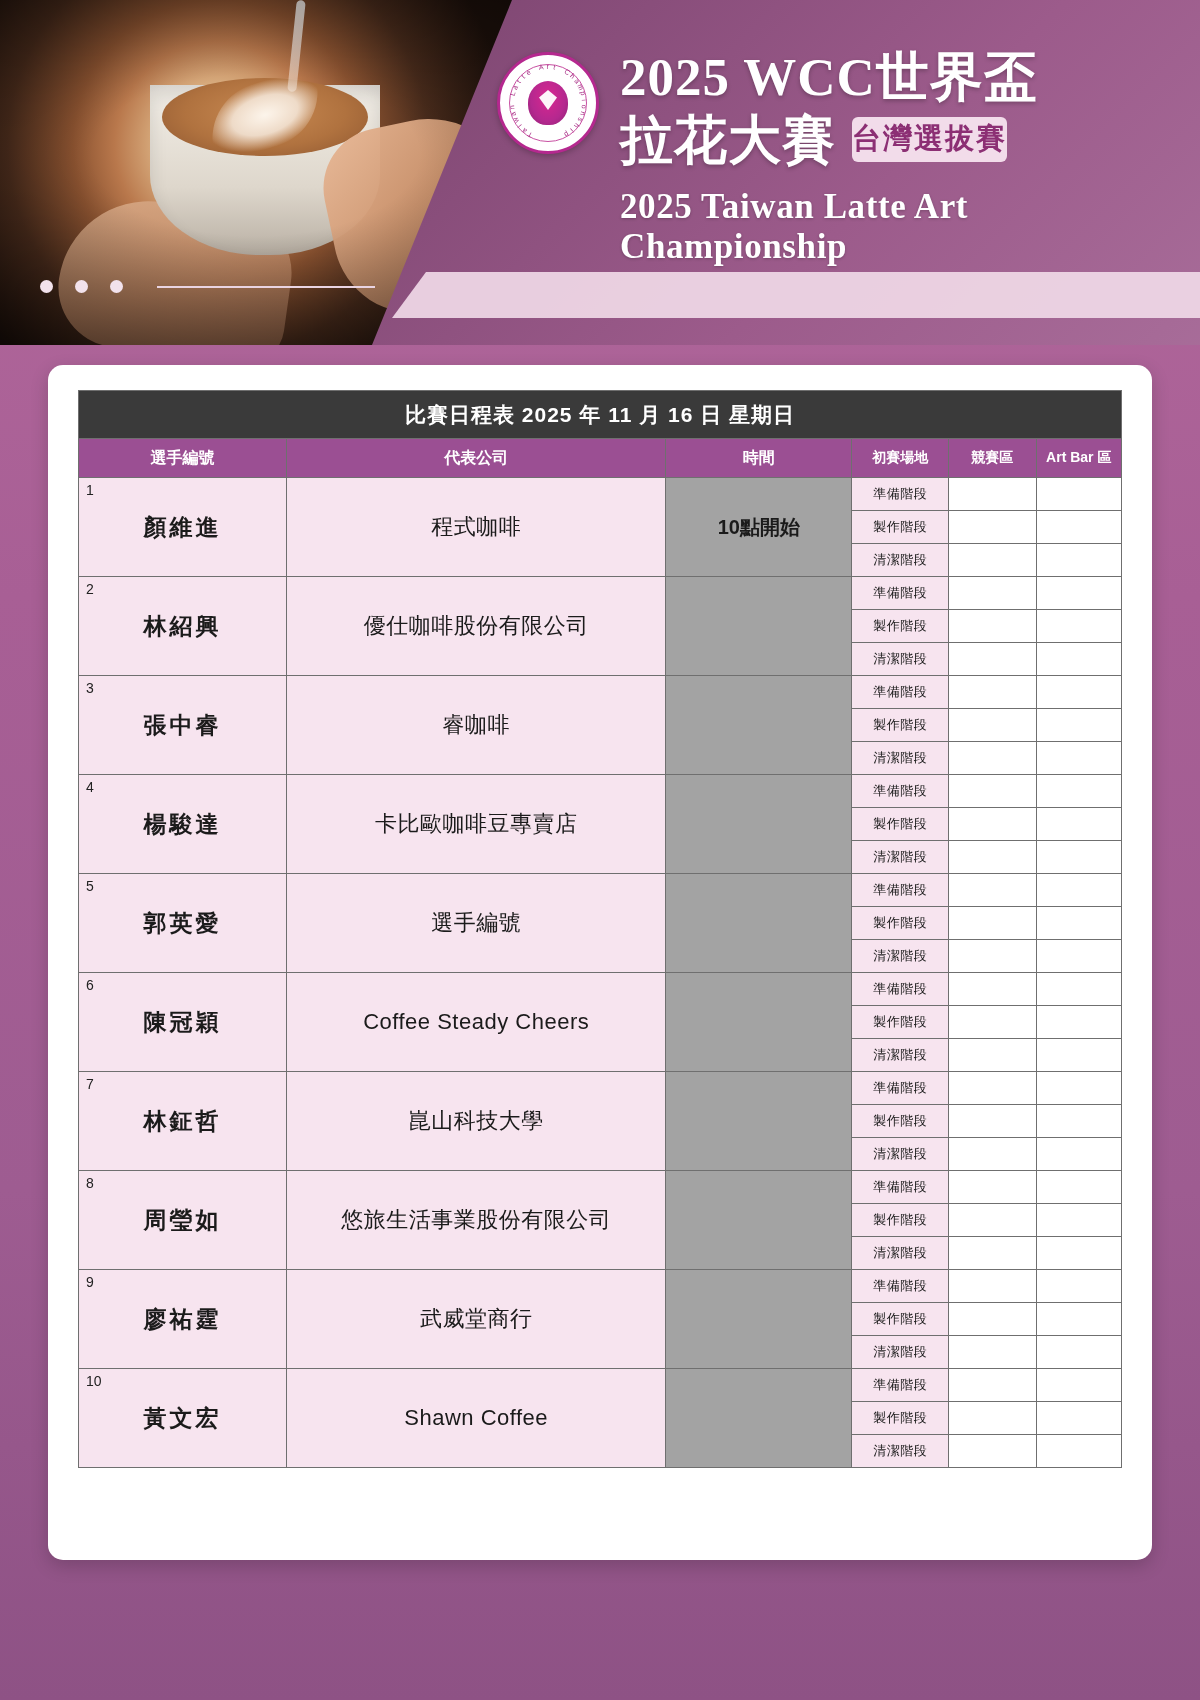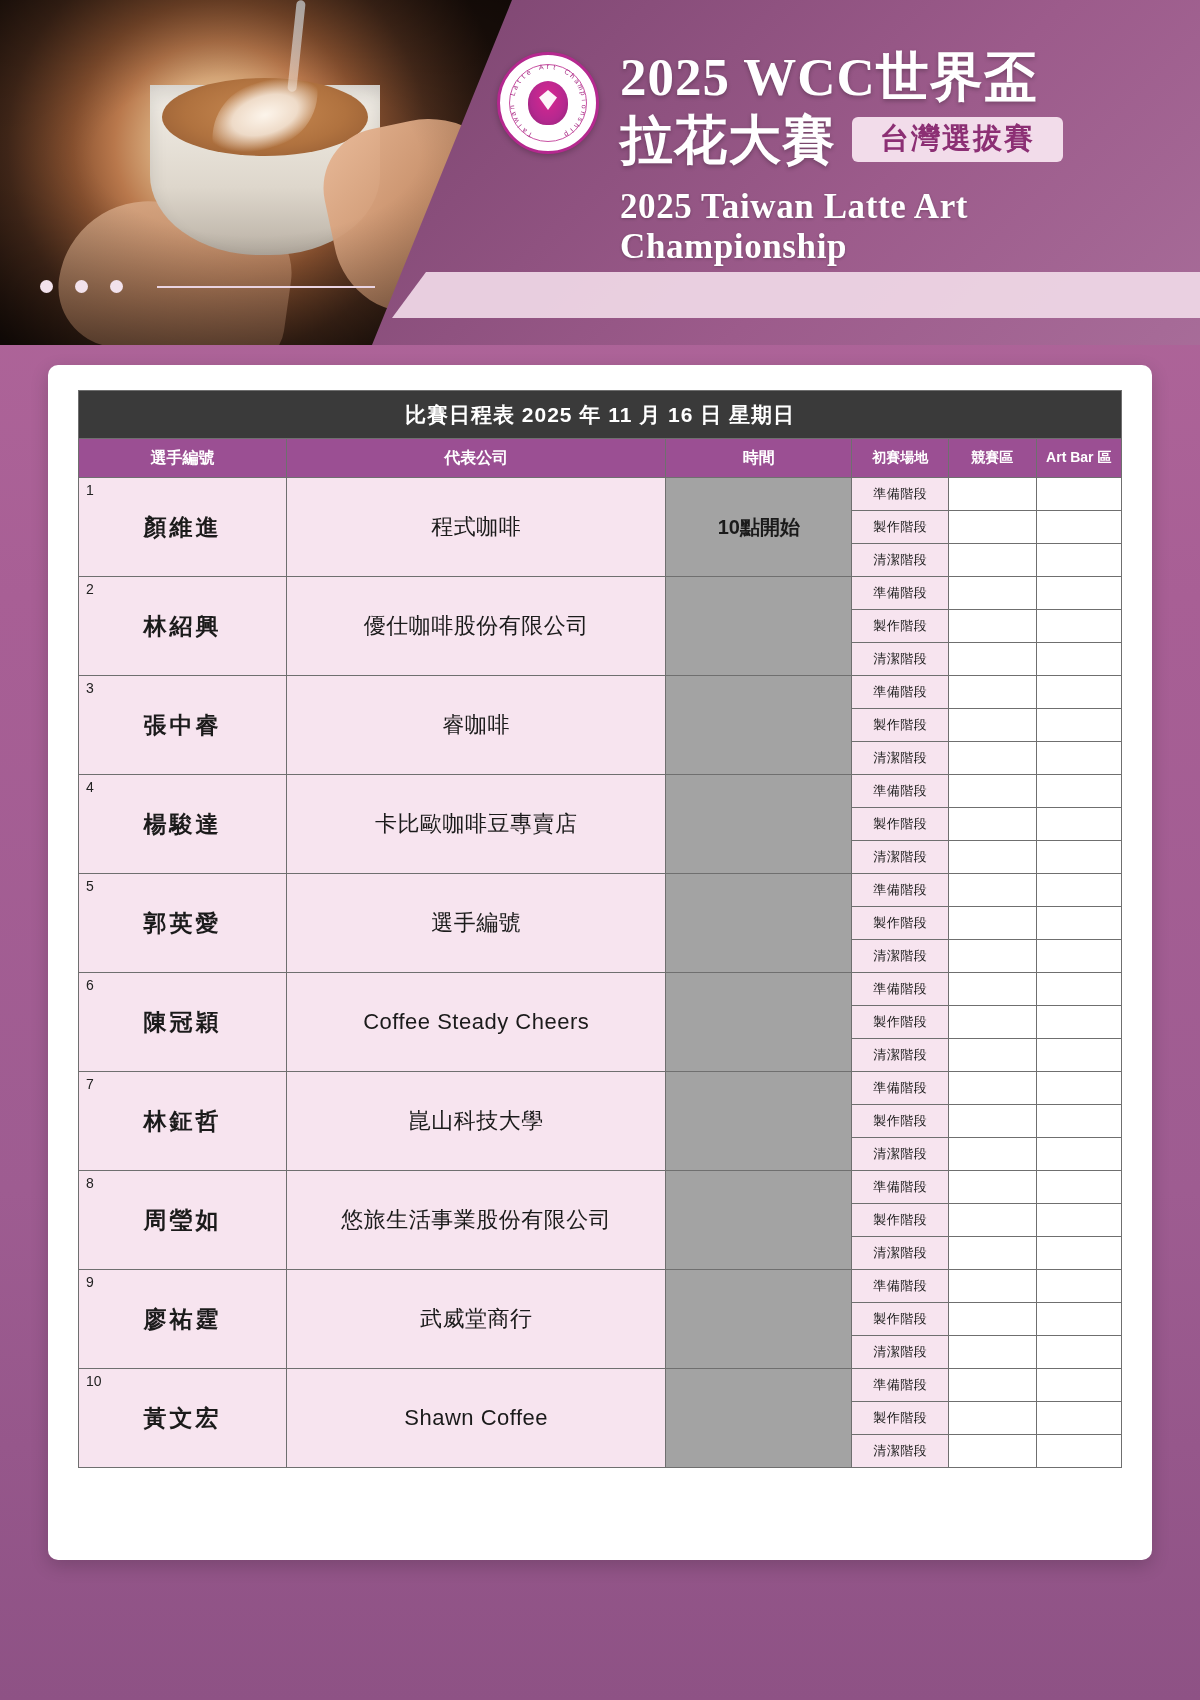--- a/index.html
+++ b/index.html
@@ -195,42 +195,42 @@
     gap: 16px;
   }
   .pill {
     display: inline-block;
     background: #f2dcea;
     color: #8c2f74;
     font-family: "Liberation Serif", serif;
     font-weight: bold;
     font-size: 29px;
     letter-spacing: 2px;
-    padding: 7px 28px 9px;
+    padding: 7px 0 9px;
     border-radius: 6px;
     line-height: 1;
   }
   .title-en {
     margin-top: 16px;
     color: #ffffff;
     font-family: "Liberation Serif", serif;
     font-weight: bold;
     font-size: 35px;
     letter-spacing: .6px;
     text-shadow: 0 1px 3px rgba(0,0,0,.25);
   }
 
   
   .card {
     position: absolute;
     left: 48px; top: 365px;
     width: 1104px;
     height: 1195px;
     background: #ffffff;
-    border-radius: 10px;
+    border-radius: 15px;
     box-shadow: 0 6px 18px rgba(0,0,0,.18);
   }
 
   table.schedule {
     position: absolute;
     left: 30px; top: 25px;
     width: 1044px;
     border-collapse: collapse;
     table-layout: fixed;
   }

